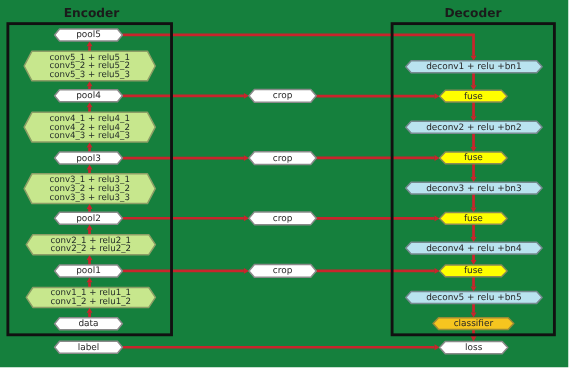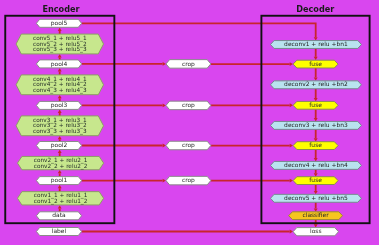--- a/index.html
+++ b/index.html
@@ -1,19 +1,19 @@
 <!DOCTYPE html>
 <html><head>
 <meta charset="utf-8">
 <style>
   html,body{margin:0;padding:0;background:#ffffff;}
   body{width:379px;height:245px;overflow:hidden;
        font-family:"DejaVu Sans",sans-serif;
        -webkit-font-smoothing:antialiased;}
-  #stage{position:relative;width:379px;height:245px;background:#d946ef;filter:opacity(1);}
+  #stage{position:relative;width:379px;height:245px;background:#15803d;filter:opacity(1);}
   svg#scene{position:absolute;left:0;top:0;}
   text{dominant-baseline:middle;}
   .grp-title{font-family:"DejaVu Sans",sans-serif;font-weight:bold;font-size:8.15px;fill:#1b1b1b;}
   .nd-label{font-size:5.95px;fill:#262626;}
   .nd-label-dark{font-size:5.75px;fill:#26302a;}
 </style>
 </head>
 <body>
 
 <div id="stage">

